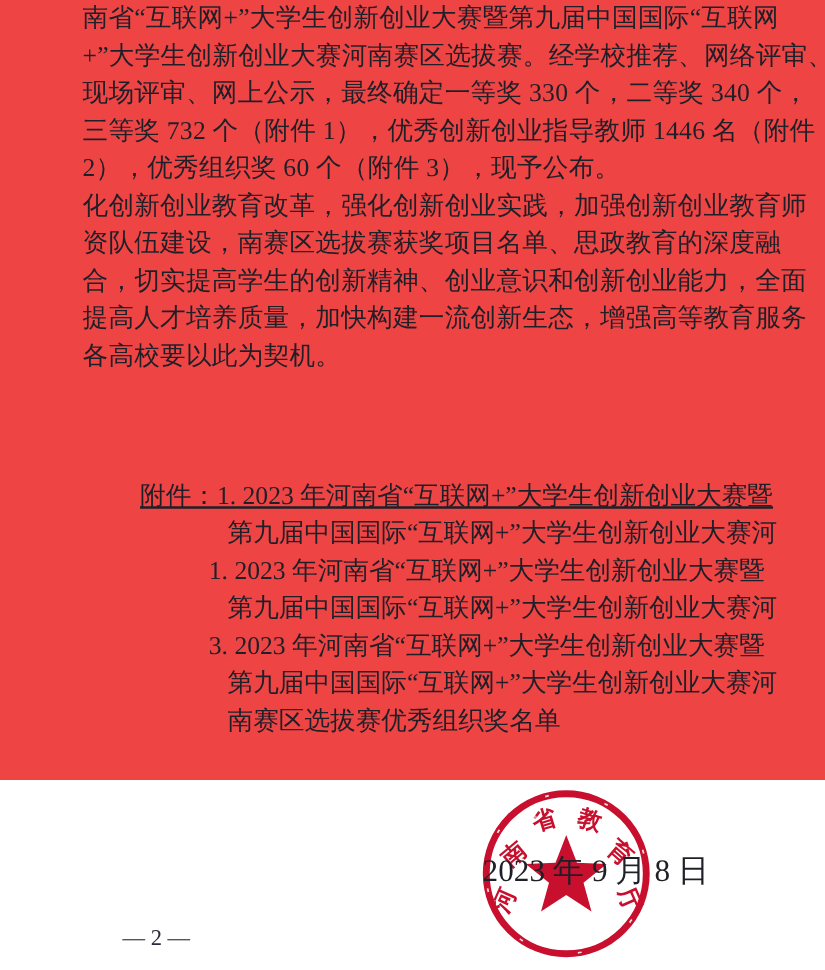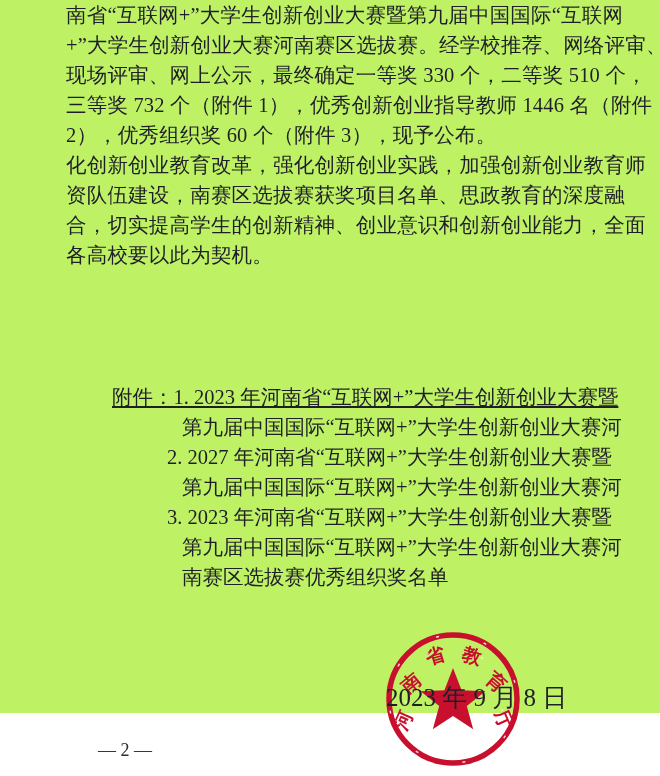--- a/index.html
+++ b/index.html
@@ -13,22 +13,22 @@
     position: relative;
     overflow: hidden;
     font-family: "Liberation Serif", "DejaVu Serif", serif;
     color: #1a1a22;
   }
 
   .page {
     position: absolute;
     left: 0; top: 0;
     width: 660px;
-    height: 713px;
-    background: #bef264;
+    height: 624px;
+    background: #ef4444;
   }
 
   
   .body-block {
     position: absolute;
     left: 66px;
     top: 0px;
     width: 528px;
   }
 
@@ -118,40 +118,41 @@
 </head>
 <body>
 
 <div class="page">
 
   <div class="body-block">
 
     <div class="para">
       <span class="line">南省“互联网+”大学生创新创业大赛暨第九届中国国际“互联网</span>
       <span class="line">+”大学生创新创业大赛河南赛区选拔赛。经学校推荐、网络评审、</span>
-      <span class="line">现场评审、网上公示，最终确定一等奖 330 个，二等奖 510 个，</span>
+      <span class="line">现场评审、网上公示，最终确定一等奖 330 个，二等奖 340 个，</span>
       <span class="line">三等奖 732 个（附件 1），优秀创新创业指导教师 1446 名（附件</span>
       <span class="line">2），优秀组织奖 60 个（附件 3），现予公布。</span>
     </div>
 
     <div class="para">
       <span class="line">化创新创业教育改革，强化创新创业实践，加强创新创业教育师</span>
       <span class="line">资队伍建设，南赛区选拔赛获奖项目名单、思政教育的深度融</span>
       <span class="line">合，切实提高学生的创新精神、创业意识和创新创业能力，全面</span>
+      <span class="line">提高人才培养质量，加快构建一流创新生态，增强高等教育服务</span>
       <span class="line">各高校要以此为契机。</span>
     </div>
 
   </div>
 
   <div class="attach-block">
 
     <span class="attach-row first-line">附件：1. 2023 年河南省“互联网+”大学生创新创业大赛暨</span>
     <span class="attach-row cont-line">第九届中国国际“互联网+”大学生创新创业大赛河</span>
 
-    <span class="attach-row num-line">2. 2027 年河南省“互联网+”大学生创新创业大赛暨</span>
+    <span class="attach-row num-line">1. 2023 年河南省“互联网+”大学生创新创业大赛暨</span>
     <span class="attach-row cont-line">第九届中国国际“互联网+”大学生创新创业大赛河</span>
 
     <span class="attach-row num-line">3. 2023 年河南省“互联网+”大学生创新创业大赛暨</span>
     <span class="attach-row cont-line">第九届中国国际“互联网+”大学生创新创业大赛河</span>
     <span class="attach-row cont-line">南赛区选拔赛优秀组织奖名单</span>
 
   </div>
 
   <div class="seal">
     <svg viewBox="0 0 138 138" xmlns="http://www.w3.org/2000/svg" aria-hidden="true">

